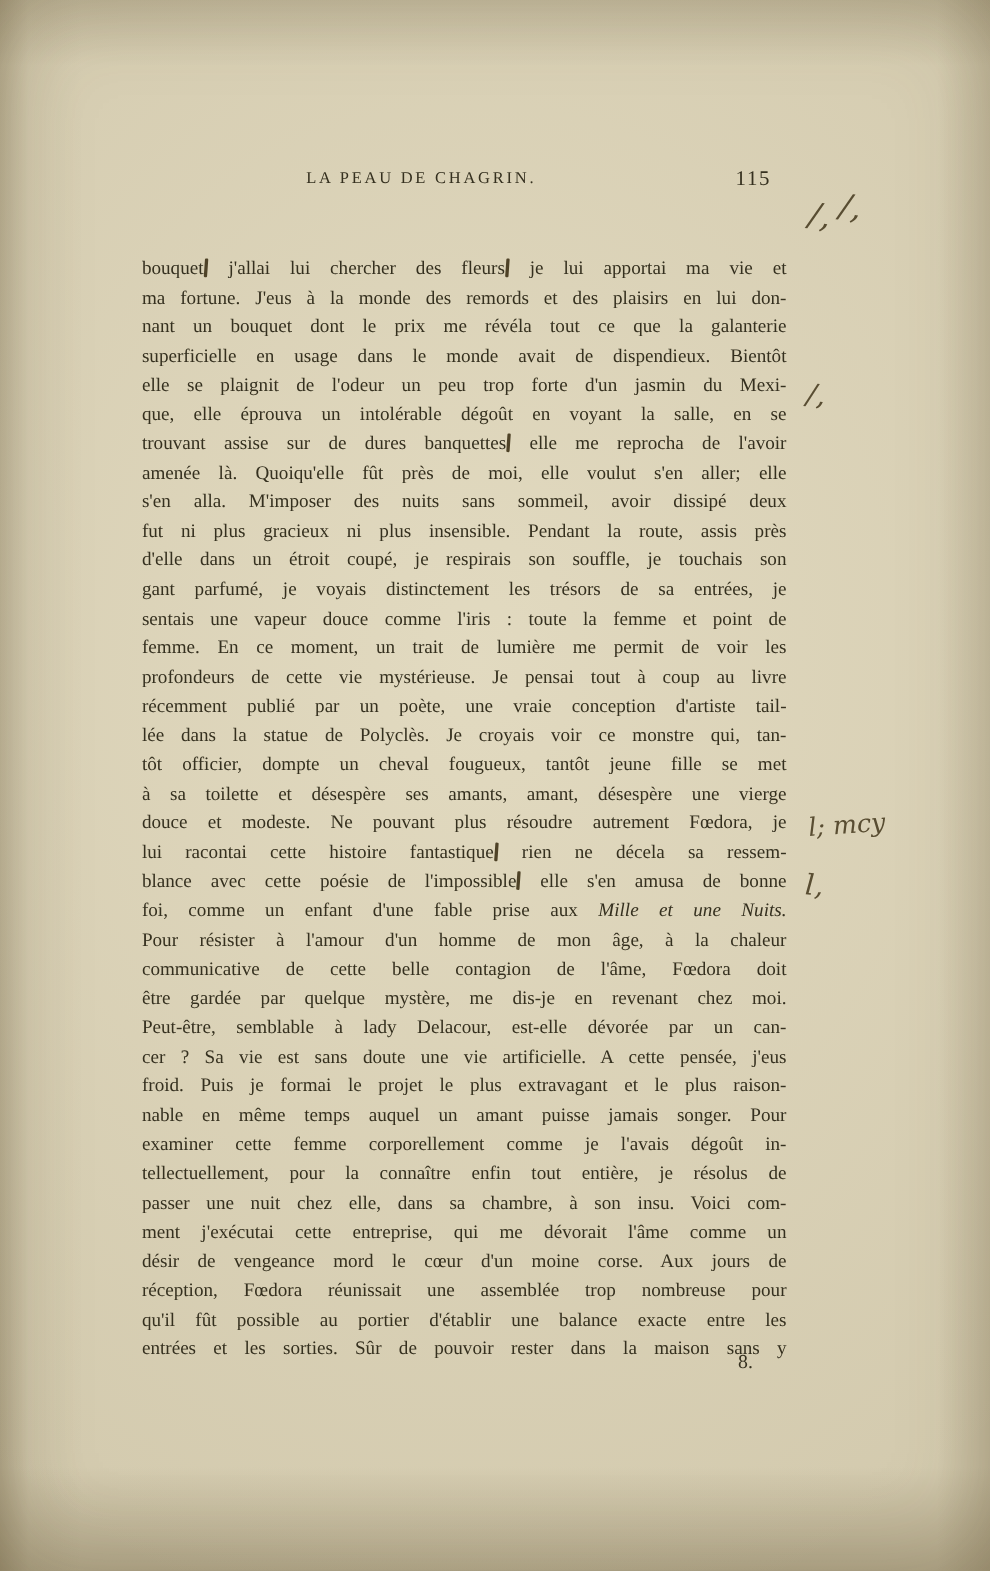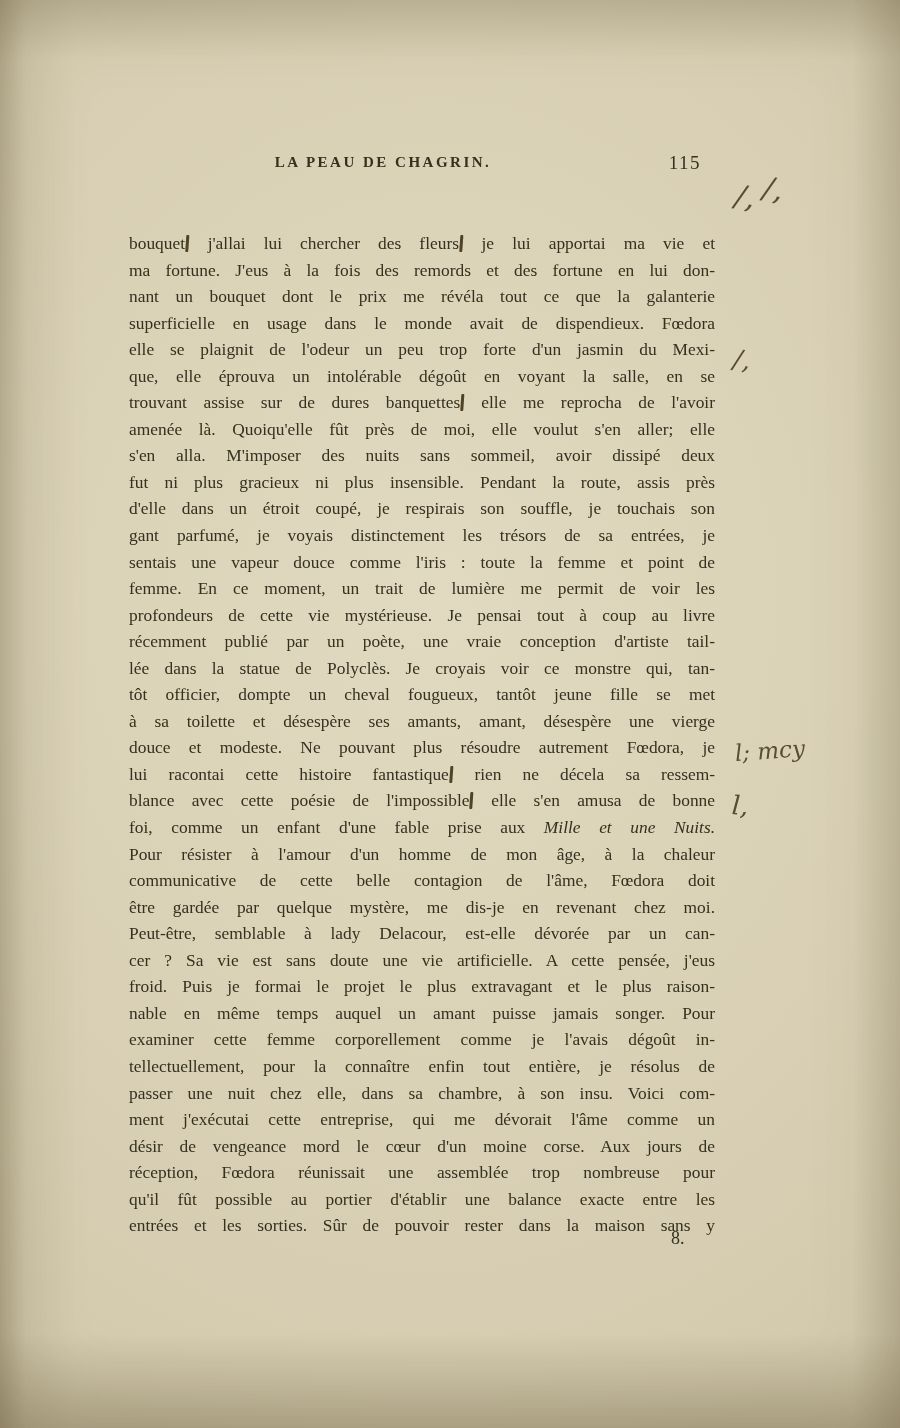--- a/index.html
+++ b/index.html
@@ -34,21 +34,21 @@
     top: 152px;
     width: 586px;
     height: 26px;
   }
   .running-title {
     position: absolute;
     left: 0;
     right: 78px;
     text-align: center;
     font-size: 15px;
-    font-weight: bold;
+    font-weight: normal;
     letter-spacing: 2.5px;
     top: 2px;
   }
   .folio {
     position: absolute;
     right: 14px;
     top: 0;
     font-size: 19px;
     letter-spacing: 1.5px;
   }
@@ -98,23 +98,23 @@
 <body>
 
 <div class="page">
   <div class="header">
     <span class="running-title">LA PEAU DE CHAGRIN.</span>
     <span class="folio">115</span>
   </div>
 
   <div class="text-block" id="text-block">
       <div class="line">bouquet<span class="pmark"></span> j'allai lui chercher des fleurs<span class="pmark"></span> je lui apportai ma vie et</div>
-      <div class="line">ma fortune. J'eus à la fois des remords et des fortune en lui don-</div>
+      <div class="line">ma fortune. J'eus à la monde des remords et des plaisirs en lui don-</div>
       <div class="line">nant un bouquet dont le prix me révéla tout ce que la galanterie</div>
-      <div class="line">superficielle en usage dans le monde avait de dispendieux. Fœdora</div>
+      <div class="line">superficielle en usage dans le monde avait de dispendieux. Bientôt</div>
       <div class="line">elle se plaignit de l'odeur un peu trop forte d'un jasmin du Mexi-</div>
       <div class="line">que, elle éprouva un intolérable dégoût en voyant la salle, en se</div>
       <div class="line">trouvant assise sur de dures banquettes<span class="pmark"></span> elle me reprocha de l'avoir</div>
       <div class="line">amenée là. Quoiqu'elle fût près de moi, elle voulut s'en aller; elle</div>
       <div class="line">s'en alla. M'imposer des nuits sans sommeil, avoir dissipé deux</div>
       <div class="line">fut ni plus gracieux ni plus insensible. Pendant la route, assis près</div>
       <div class="line">d'elle dans un étroit coupé, je respirais son souffle, je touchais son</div>
       <div class="line">gant parfumé, je voyais distinctement les trésors de sa entrées, je</div>
       <div class="line">sentais une vapeur douce comme l'iris&nbsp;: toute la femme et point de</div>
       <div class="line">femme. En ce moment, un trait de lumière me permit de voir les</div>

